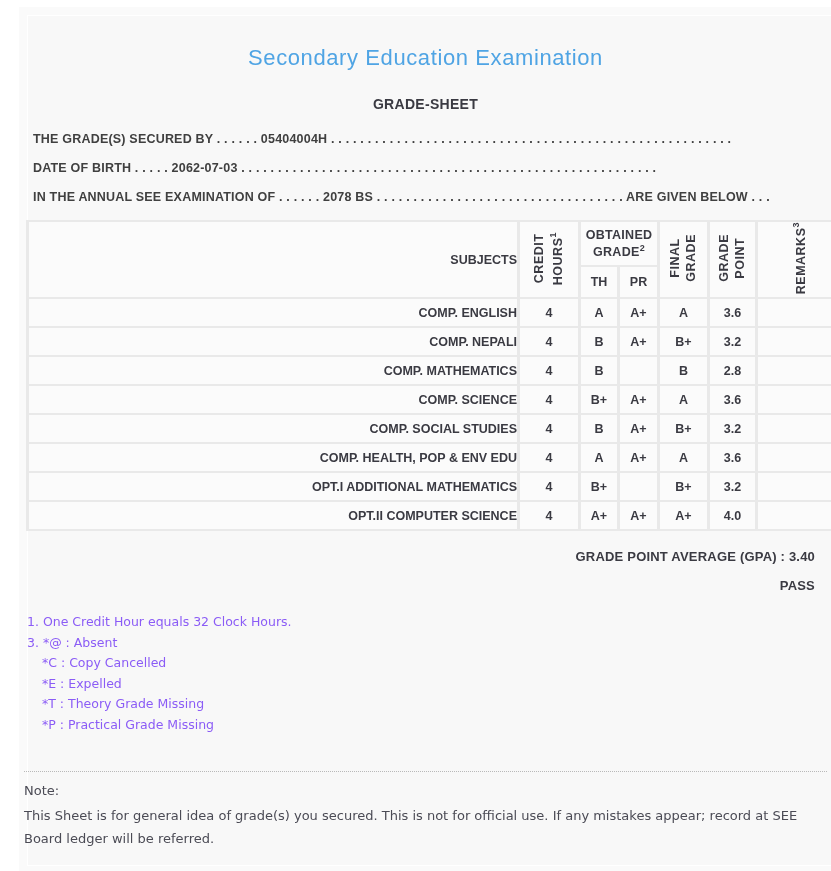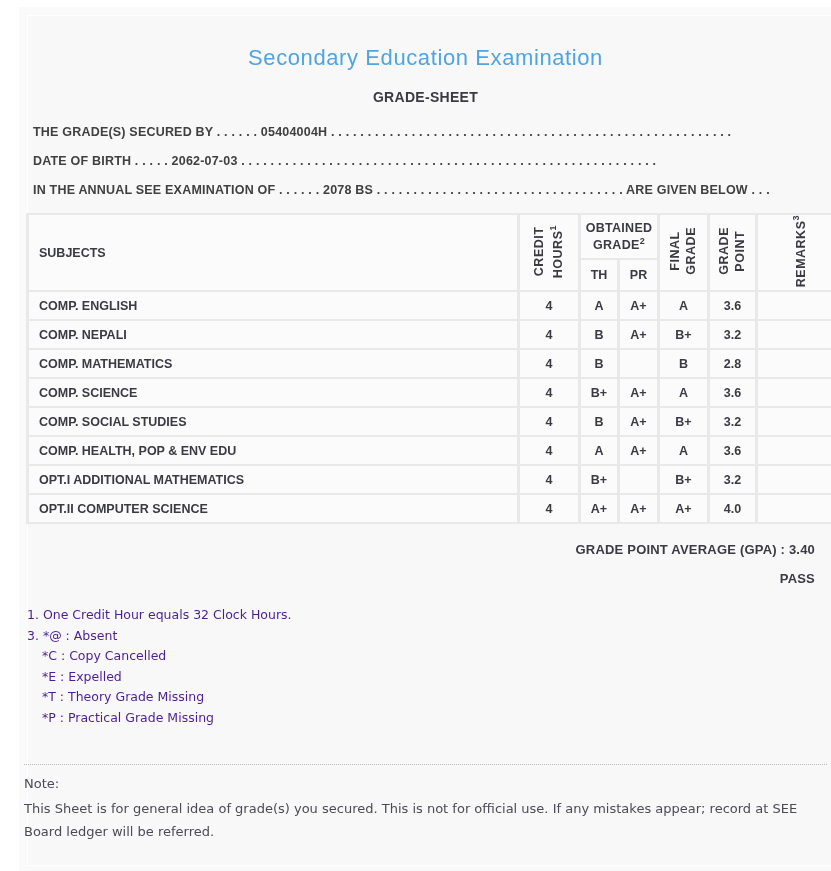--- a/index.html
+++ b/index.html
@@ -25,21 +25,21 @@
   }
   .page-title {
     margin-top: 29px;
     text-align: center;
     font-size: 22px;
     letter-spacing: 0.6px;
     color: #4fa4e4;
     font-weight: 400;
   }
   .page-subtitle {
-    margin-top: 18px;
+    margin-top: 25px;
     text-align: center;
     font-size: 14px;
     font-weight: bold;
     letter-spacing: 0.3px;
     color: #3a3a42;
   }
   .info-block { margin-top: 13px; padding-left: 9px; }
   .info-line {
     font-size: 12.5px;
     font-weight: bold;
@@ -61,42 +61,42 @@
   }
   table.grades th, table.grades td {
     background: #fbfbfb;
     font-weight: bold;
     font-size: 12.5px;
     padding: 0;
   }
   tr.hrow1 { height: 42px; }
   tr.hrow2 { height: 30px; }
   tbody tr { height: 27px; }
-  .cell-subject { text-align: left; padding-left: 10px !important; }
+  .cell-subject { text-align: right; padding-left: 10px !important; }
   .cell-center { text-align: center; }
   th.h-vert { vertical-align: middle; text-align: center; font-size: 11.5px; letter-spacing: 0.5px; }
   .vert {
     display: inline-block;
     writing-mode: vertical-rl;
     transform: rotate(180deg);
     line-height: 1.25;
     white-space: nowrap;
   }
   sup { font-size: 9px; }
   th.h-obtained { text-align: center; vertical-align: middle; font-size: 12px; letter-spacing: 0.3px; line-height: 1.3; }
   th.h-sub { text-align: center; vertical-align: middle; font-size: 12.5px; }
   .summary { margin-top: 11px; text-align: right; padding-right: 12px; }
   .summary-line {
     font-size: 13px; font-weight: bold; color: #3a3a42;
     line-height: 29px; letter-spacing: 0.2px;
   }
   .footnotes {
     margin-top: 12px; padding-left: 3px;
     font-family: "DejaVu Sans", sans-serif;
-    font-size: 12.5px; color: #4c1d95;
+    font-size: 12.5px; color: #8b5cf6;
   }
   .fn-line { line-height: 20.5px; }
   .fn-indent { padding-left: 15px; }
   .note-section {
     margin-top: 36px;
     border-top: 1px dotted #b9b9b9;
     padding-top: 9px;
     font-family: "DejaVu Sans", sans-serif;
     color: #4b4b55;
   }

